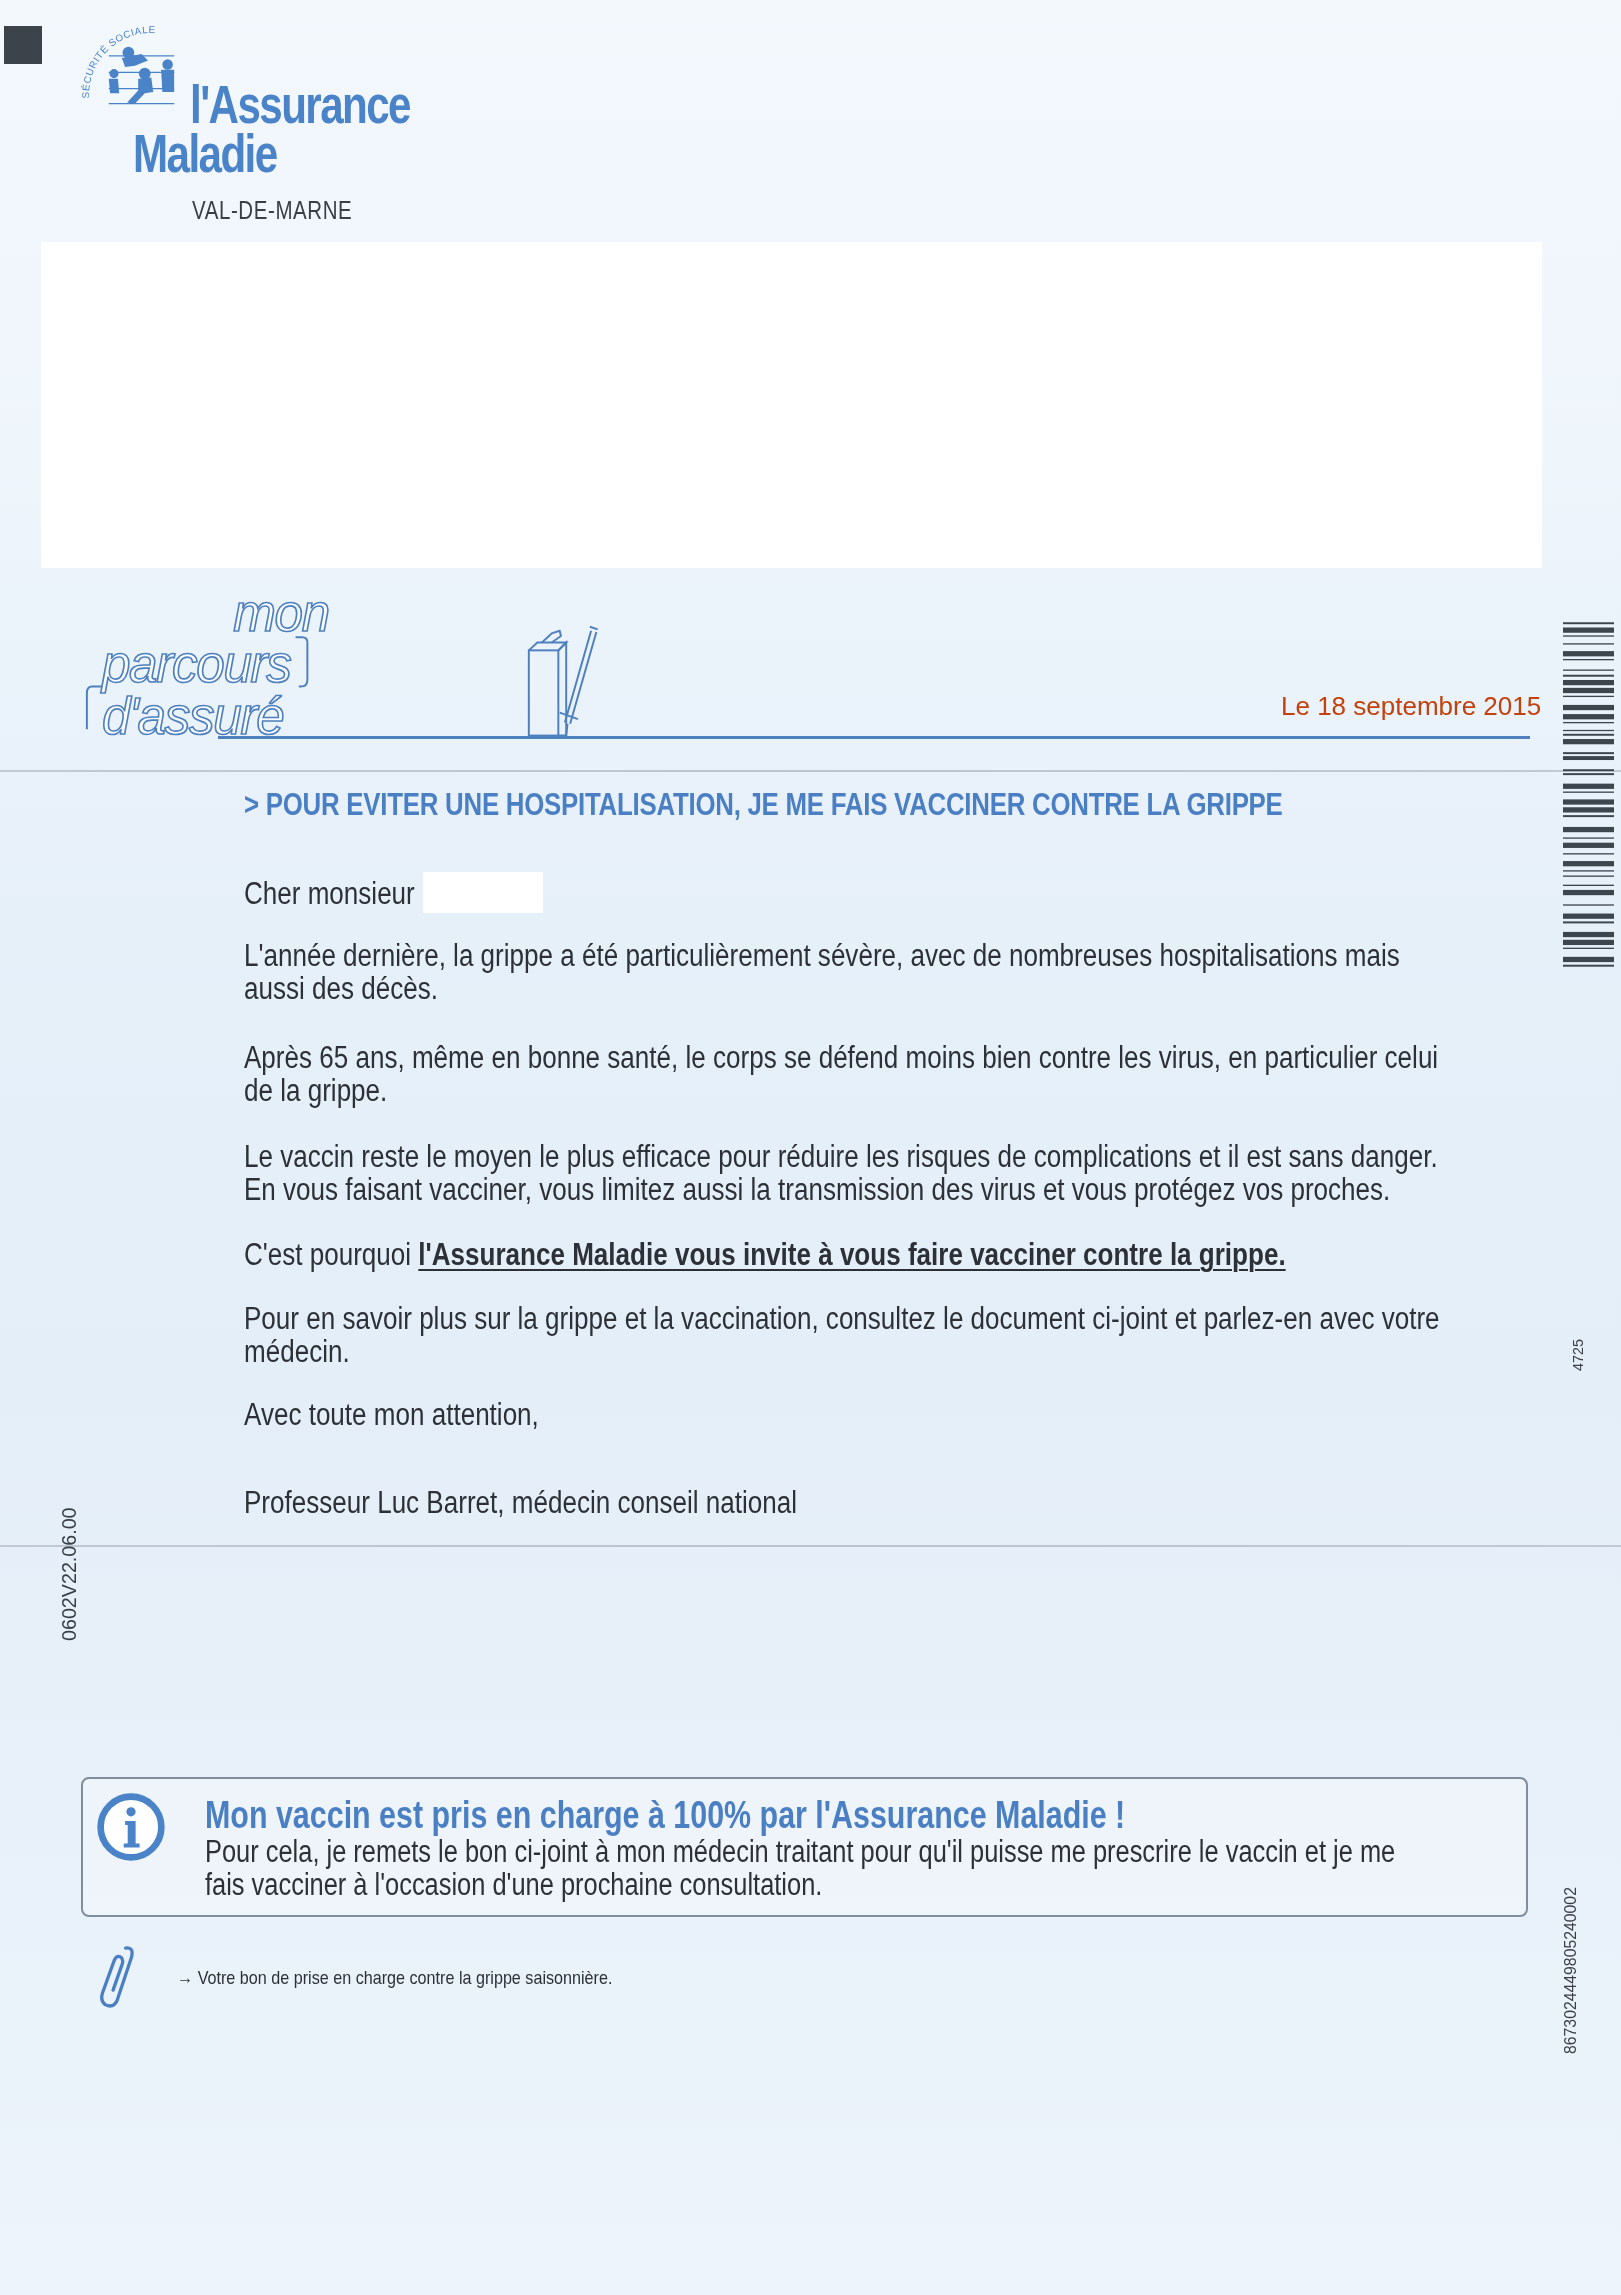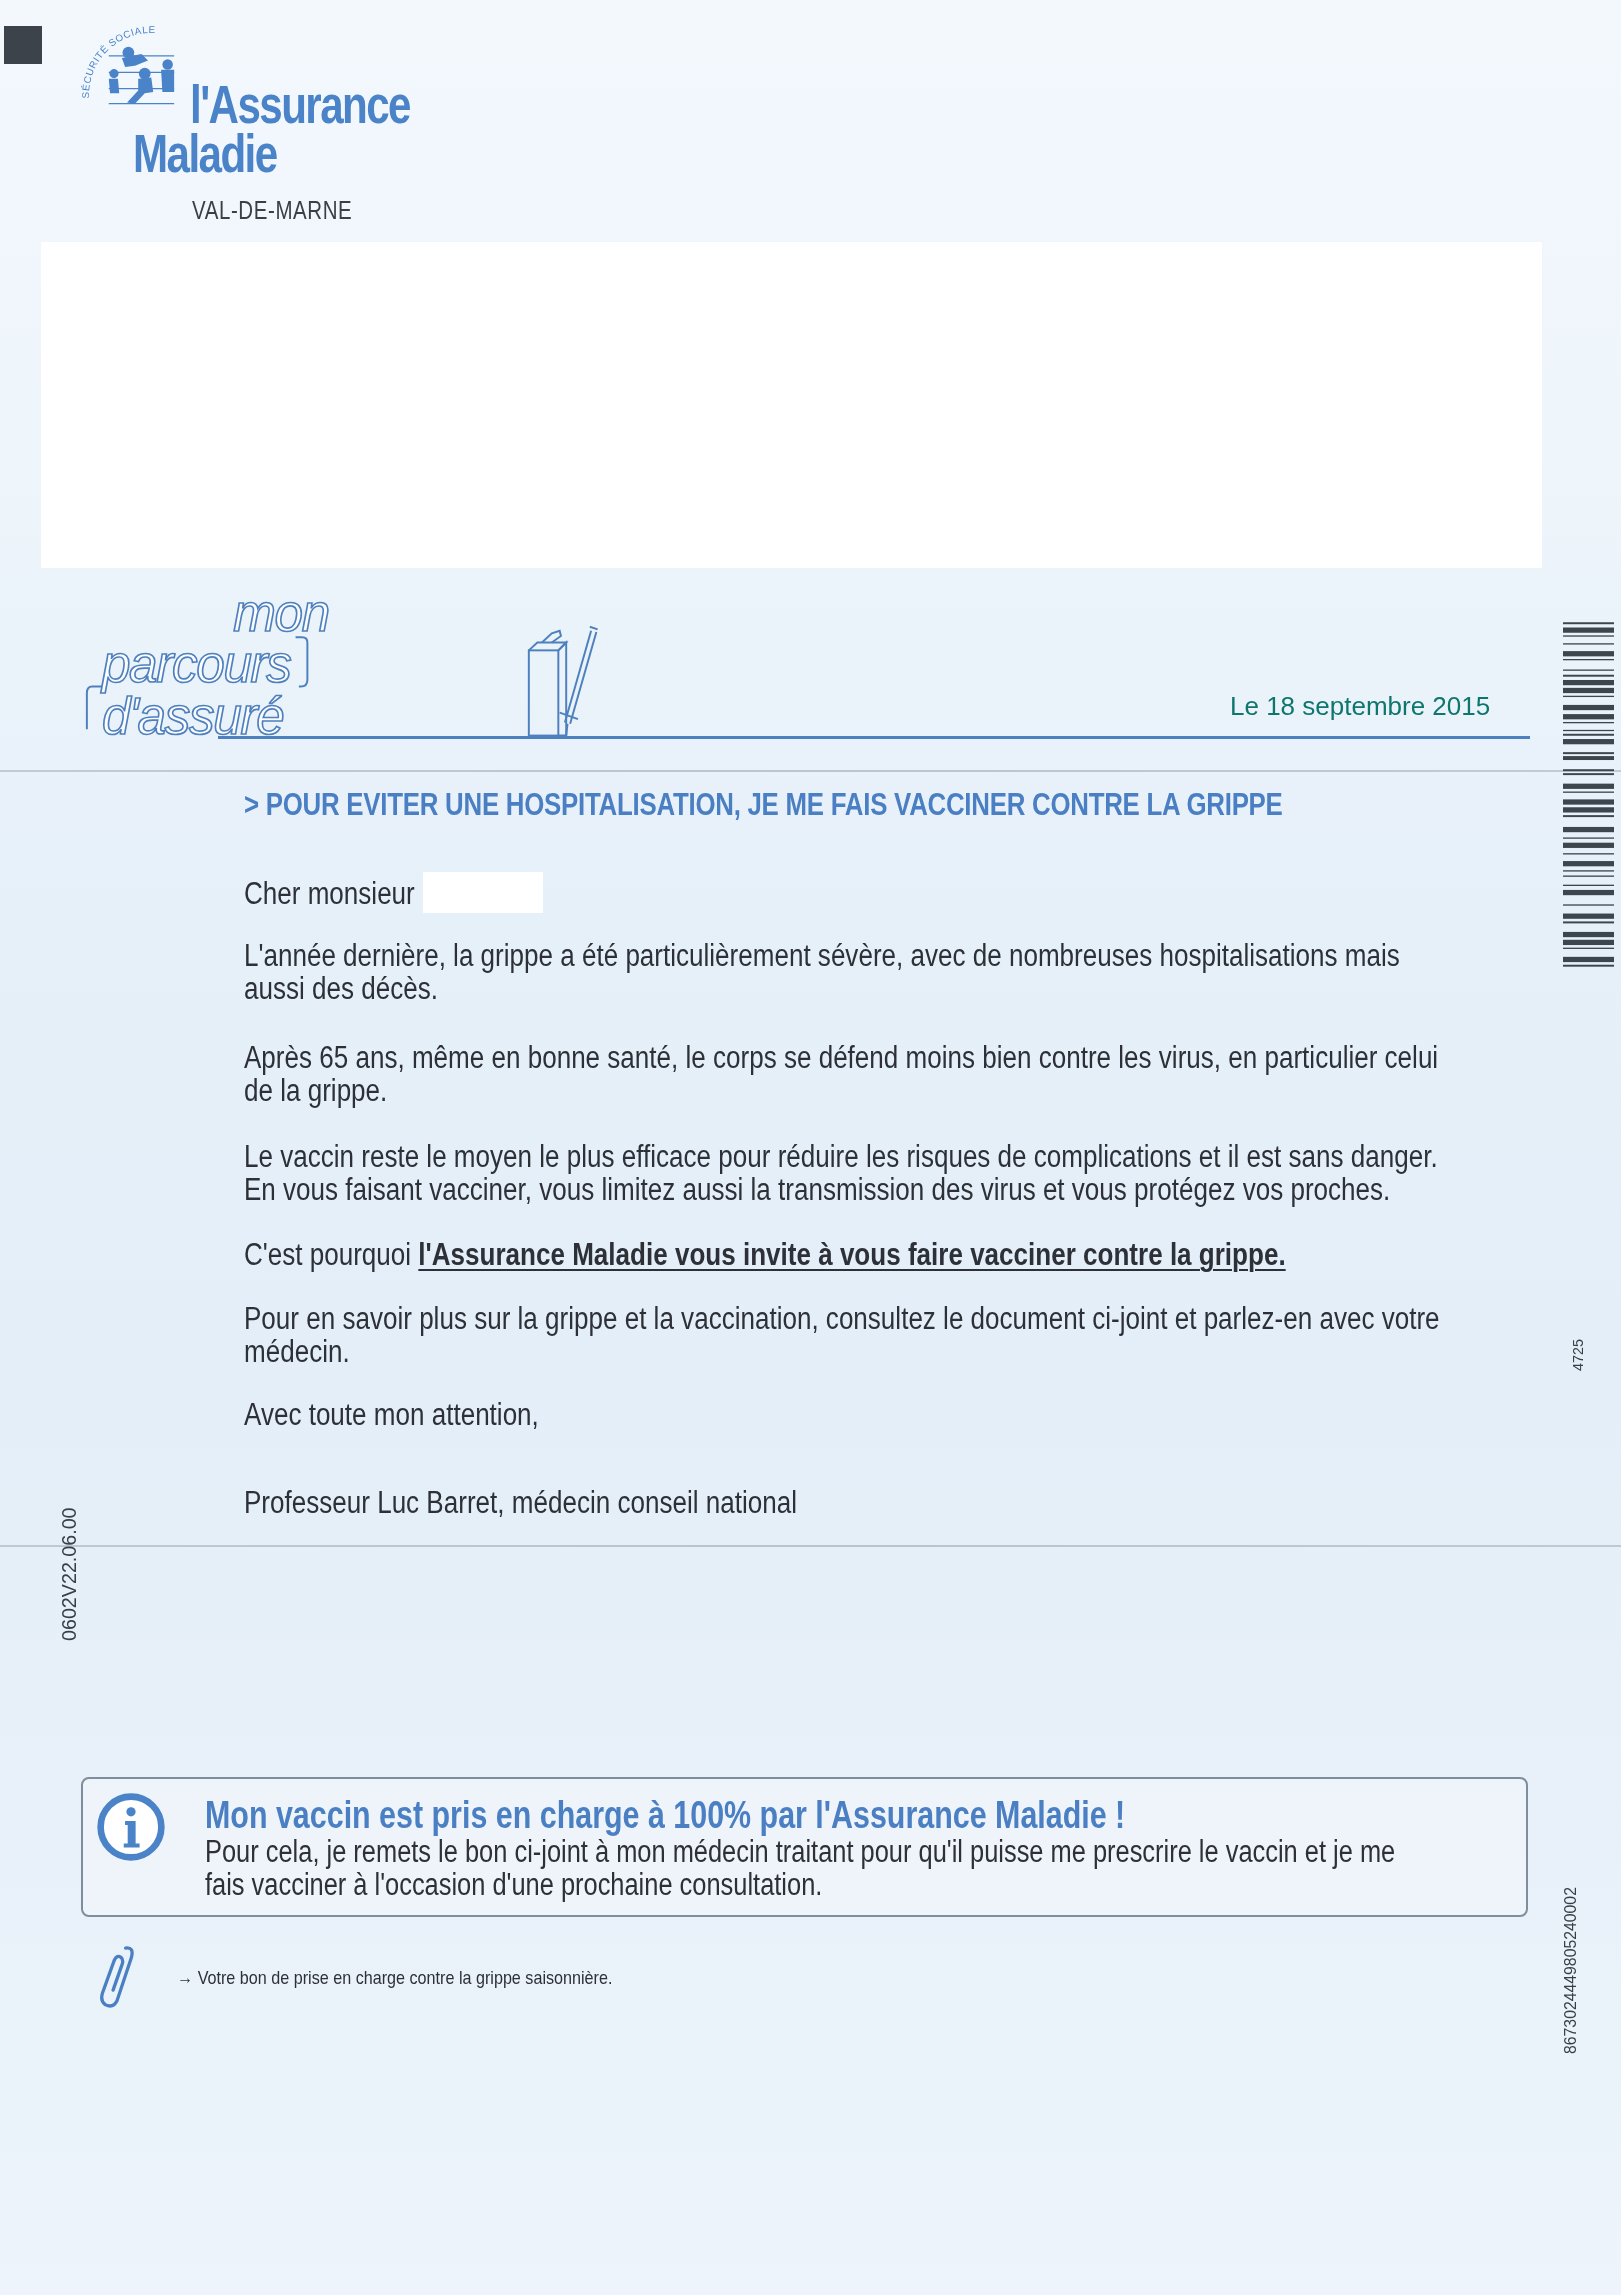--- a/index.html
+++ b/index.html
@@ -68,23 +68,23 @@
       left: 79px; top: 578px; width: 315px; height: 171px;
     }
     .header-rule {
       left: 218px; top: 736px; width: 1312px; height: 3.3px;
       background: #4f80be;
     }
     .illustration {
       left: 519px; top: 624px; width: 118px; height: 115px;
     }
     .date {
-      left: 1230px; top: 691px;
+      left: 1281px; top: 691px;
       font-size: 26px;
-      color: #0f766e;
+      color: #c2410c;
       white-space: nowrap;
     }
 
     
     .fold {
       left: 0; height: 2px; width: 1622px;
       background: linear-gradient(90deg, rgba(120,130,140,0.35), rgba(150,160,170,0.55), rgba(120,130,140,0.35));
     }
 
     

